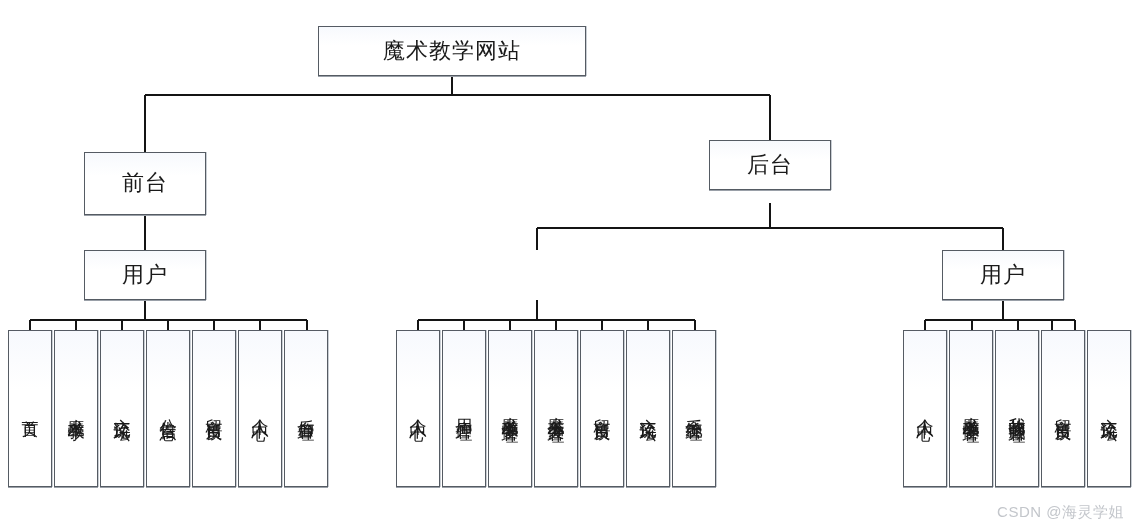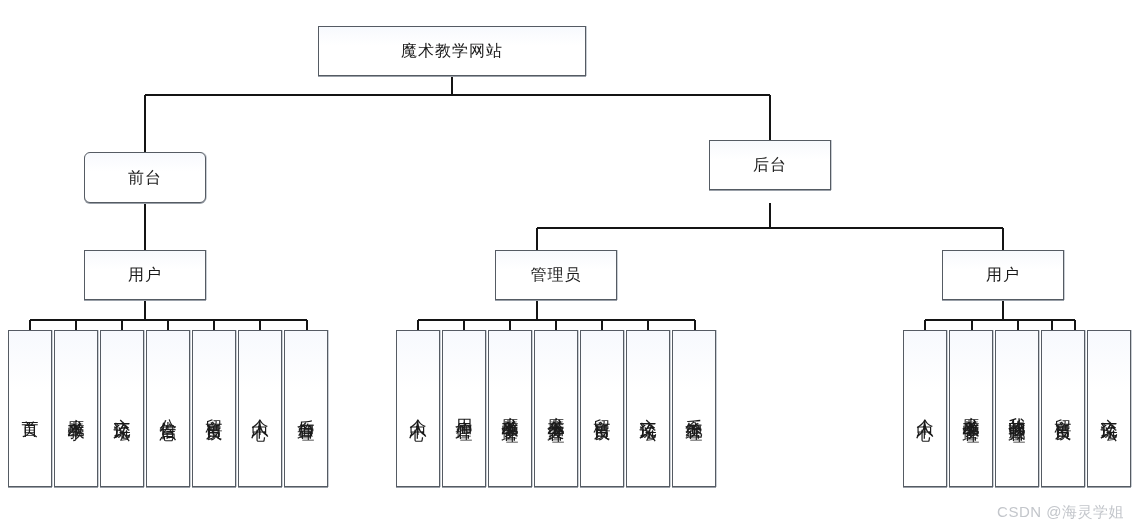--- a/index.html
+++ b/index.html
@@ -31,21 +31,21 @@
     background-image: linear-gradient(to bottom, #f7f9fd 0%, #ffffff 38%, #ffffff 100%);
     box-shadow: 0 1px 0 #9aa0a8, 1px 0 0 #c9ced4;
     display: flex;
     align-items: center;
     justify-content: center;
     color: #1a1a1a;
     line-height: 1.12;
     text-align: center;
   }
   .node.horiz {
-    font-size: 16px;
+    font-size: 22px;
     letter-spacing: 1px;
   }
   .node.vert {
     font-size: 17px;
     writing-mode: vertical-rl;
     text-orientation: upright;
     letter-spacing: 2px;
     padding: 6px 0;
   }
   .node.vert .node-label {
@@ -113,33 +113,30 @@
       <path d="M1018,320 L1018,330"></path>
       <path d="M1052,320 L1052,330"></path>
       <path d="M1075,320 L1075,330"></path>
     </g>
   </svg>
 
   <div class="node horiz" style="left:318px; top:26px; width:268px; height:50px;">
     <span class="node-label">魔术教学网站</span>
   </div>
 
-  <div class="node horiz" style="left:84px; top:152px; width:122px; height:51px;border-radius:6px;">
+  <div class="node horiz" style="left:84px; top:152px; width:122px; height:63px;">
     <span class="node-label">前台</span>
   </div>
   <div class="node horiz" style="left:709px; top:140px; width:122px; height:50px;">
     <span class="node-label">后台</span>
   </div>
 
   <div class="node horiz" style="left:84px; top:250px; width:122px; height:50px;">
     <span class="node-label">用户</span>
   </div>
-  <div class="node horiz" style="left:495px; top:250px; width:122px; height:50px;">
-    <span class="node-label">管理员</span>
-  </div>
   <div class="node horiz" style="left:942px; top:250px; width:122px; height:50px;">
     <span class="node-label">用户</span>
   </div>
 
   <div class="node vert" style="left:8px; top:330px; width:44px; height:157px;">
     <span class="node-label">首页</span>
   </div>
   <div class="node vert" style="left:54px; top:330px; width:44px; height:157px;">
     <span class="node-label">魔术教学</span>
   </div>

